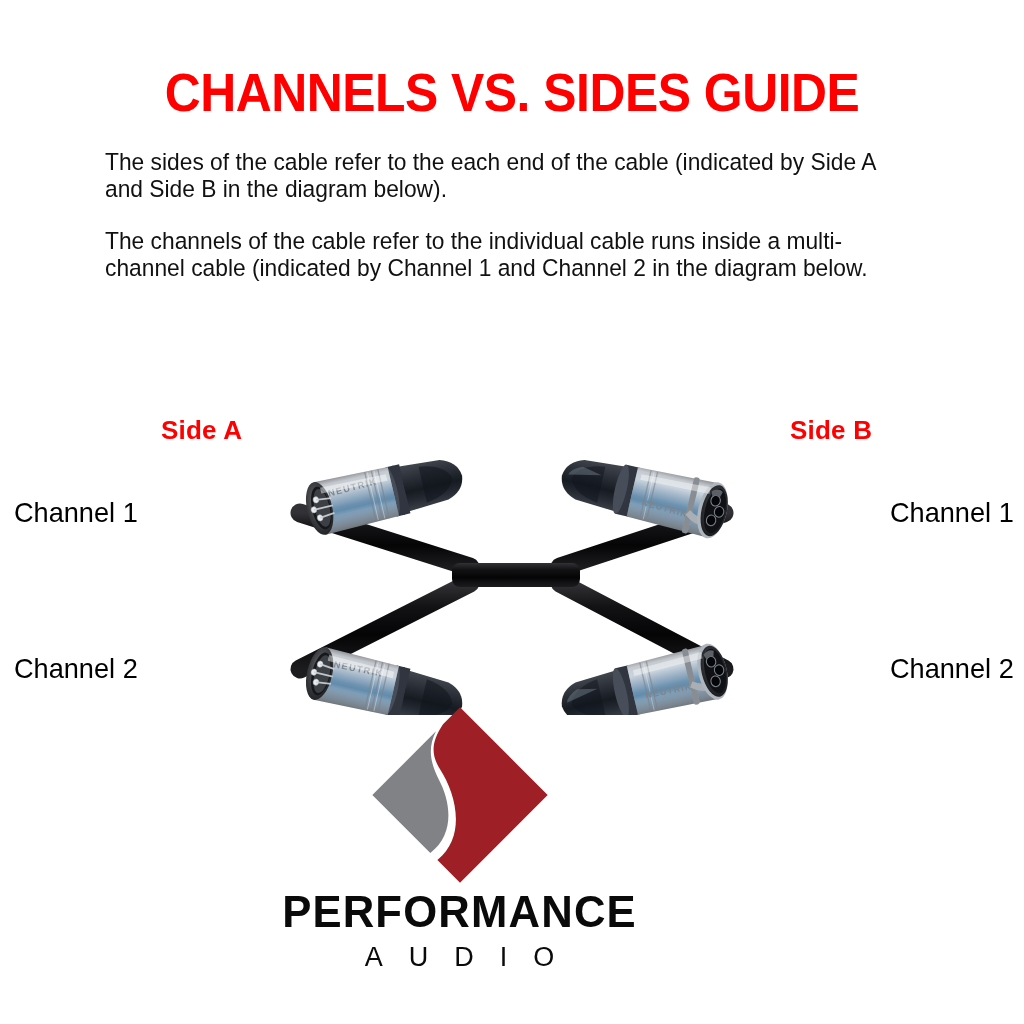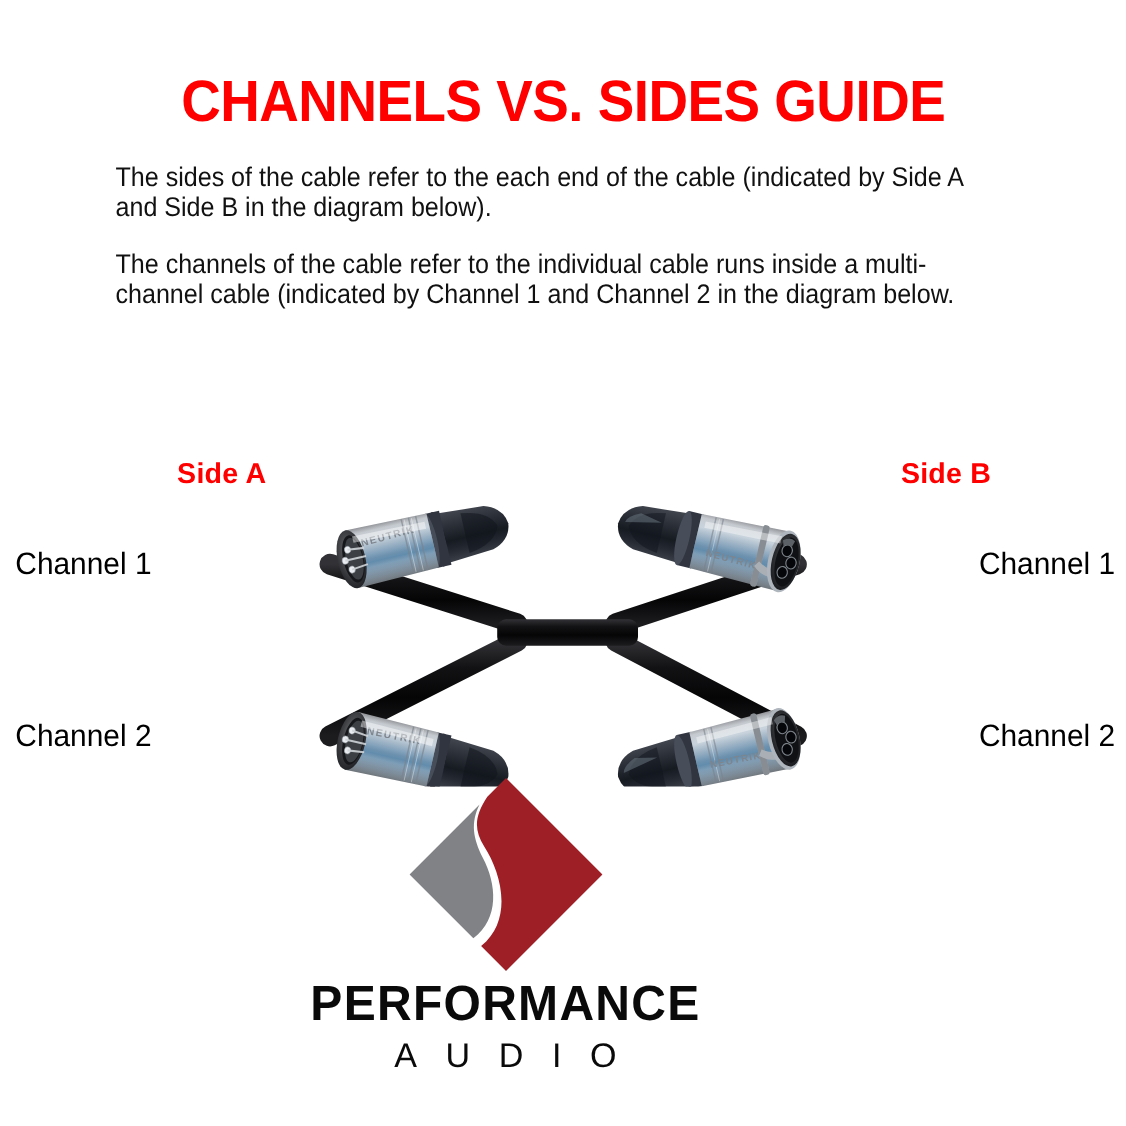--- a/index.html
+++ b/index.html
@@ -57,21 +57,21 @@
   .side-label {
     position: absolute;
     font-family: "Liberation Sans Narrow", "Liberation Sans", sans-serif;
     font-weight: 700;
     font-size: 26px;
     color: #fe0000;
     white-space: nowrap;
     letter-spacing: 0.2px;
   }
   #side-a-label { top: 20px; left: 161px; }
-  #side-b-label { top: 20px; left: 819px; }
+  #side-b-label { top: 20px; left: 790px; }
 
   .channel-label {
     position: absolute;
     font-family: "Liberation Sans Narrow", "Liberation Sans", sans-serif;
     font-weight: 400;
     font-size: 28px;
     color: #000000;
     white-space: nowrap;
     transform: scaleX(0.97);
   }
@@ -99,21 +99,21 @@
     font-size: 45px;
     letter-spacing: 1.2px;
     color: #0a0a0a;
     margin-top: -4px;
     white-space: nowrap;
     transform: scaleX(0.97);
   }
   #brand-sub {
     font-family: "Liberation Sans", sans-serif;
     font-weight: 300;
-    font-size: 31px;
+    font-size: 27px;
     letter-spacing: 26px;
     text-indent: 26px;
     color: #0a0a0a;
     margin-top: 4px;
     white-space: nowrap;
   }
 </style>
 </head>
 <body>
 

